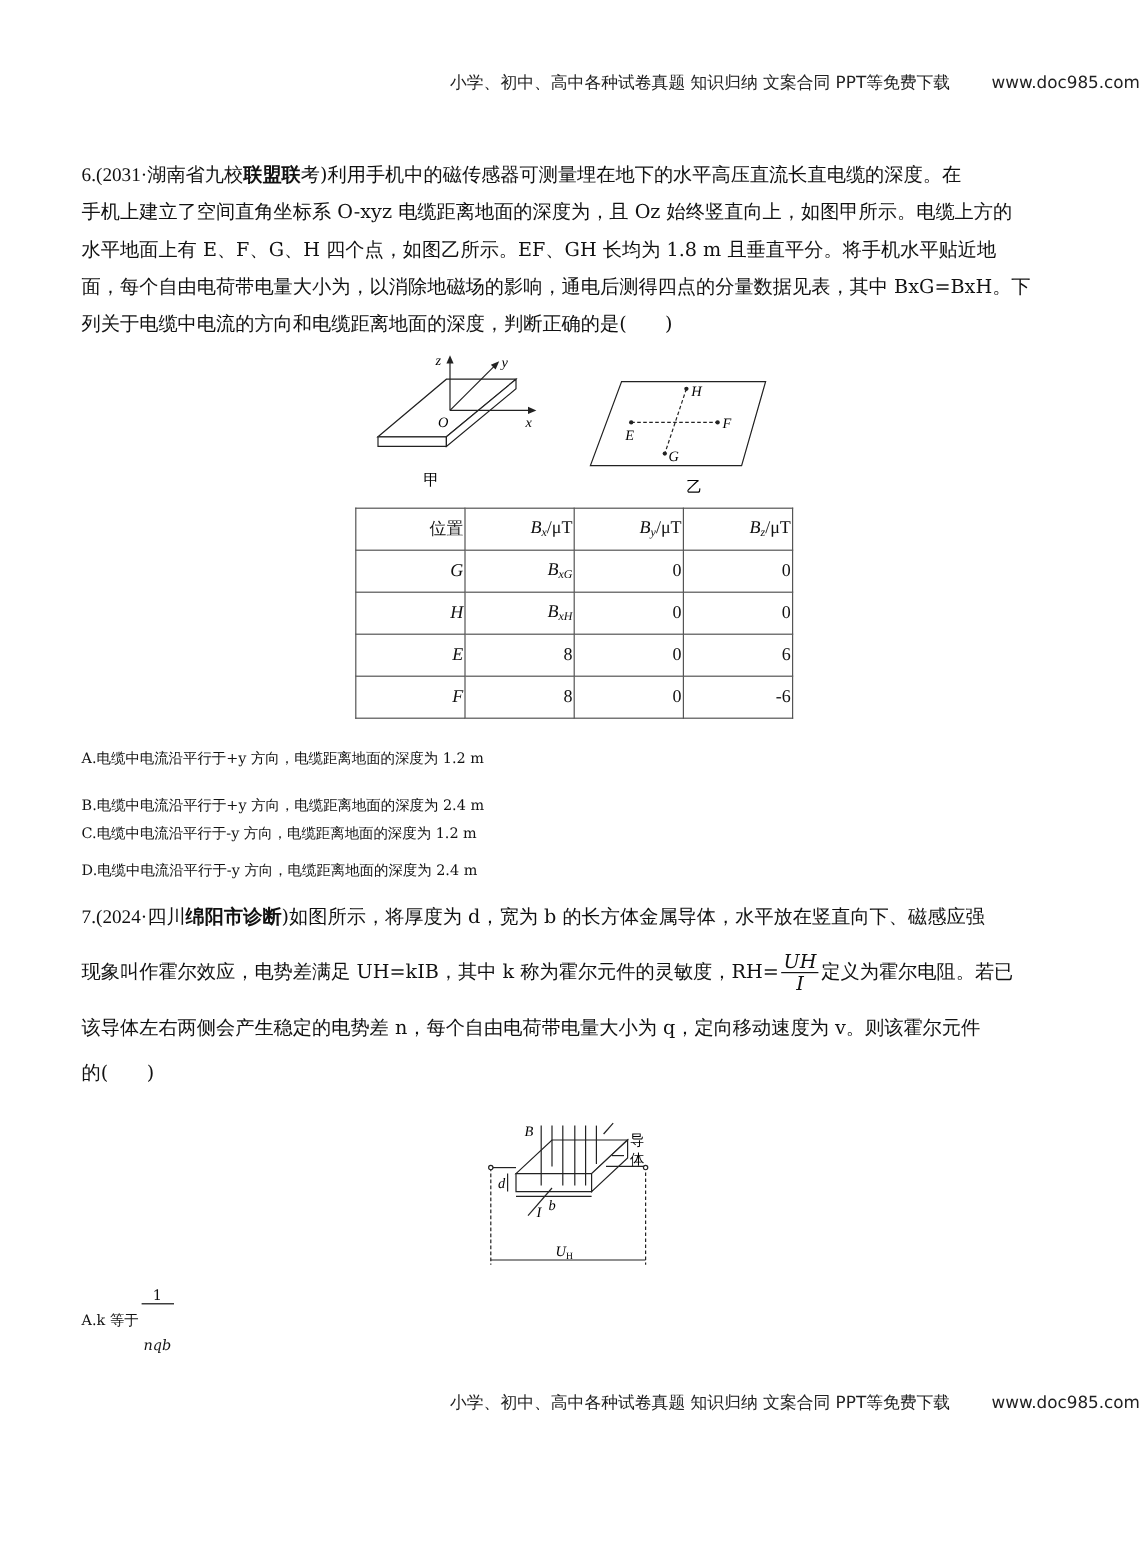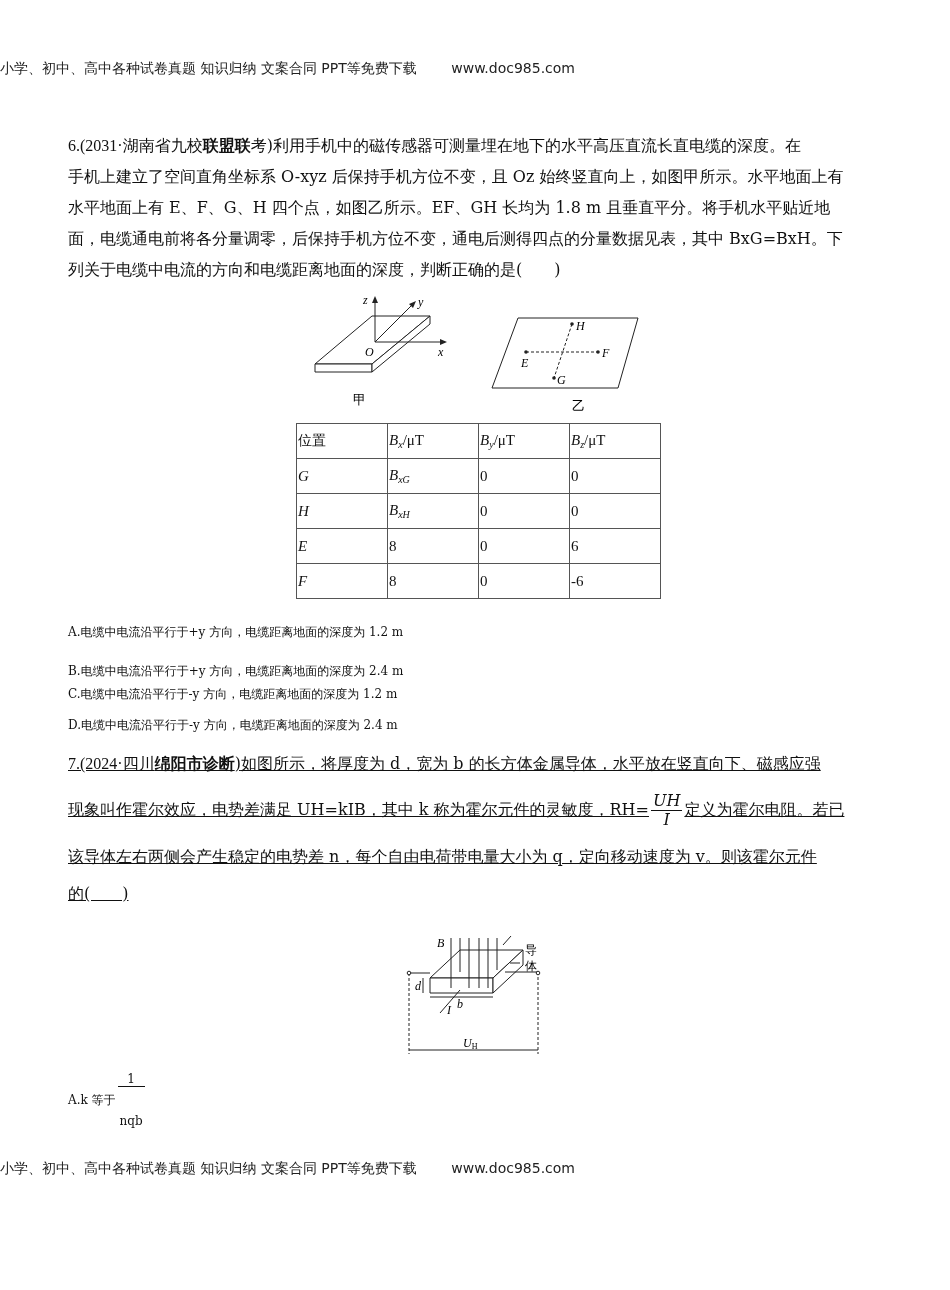--- a/index.html
+++ b/index.html
@@ -1,51 +1,51 @@
 <!DOCTYPE html>
 <html><head>
 <meta charset="utf-8">
 <style>
   html, body { margin:0; padding:0; background:#ffffff; }
   body { width:950px; height:1290px; position:relative; overflow:hidden;
          font-family:"DejaVu Serif","Liberation Serif",serif; color:#111; }
-  .hdr { position:absolute; left:0; width:950px; text-align:left; font-size:14px;
+  .hdr { position:absolute; left:0; width:950px; text-align:right; font-size:14px;
          font-family:"DejaVu Sans","Liberation Sans",sans-serif; color:#222; }
   .hdr .url { margin-left:30px; }
   .para { position:absolute; left:68px; width:815px; font-size:16px; line-height:31px; }
   .line { white-space:nowrap; height:31px; }
   i.m { font-family:Liberation Serif, serif; font-style:italic; }
   .num { font-family:"Liberation Serif",serif; }
   sub.s { font-size:10px; vertical-align:-3px; }
   .bold { font-weight:bold; font-family:"DejaVu Sans","Liberation Sans",sans-serif; }
   .fig { position:absolute; }
   table.data { position:absolute; left:296px; top:423px; border-collapse:collapse; font-size:15px; }
-  table.data td, table.data th { border:1px solid #555; width:88px; height:32px; text-align:left;
+  table.data td, table.data th { border:1px solid #555; width:88px; height:32px; text-align:right;
          font-weight:normal; font-family:"Liberation Serif",serif; }
   table.data td:first-child, table.data th:first-child { width:88px; }
   .opt { position:absolute; left:68px; font-size:12px; white-space:nowrap; }
   .frac { display:inline-block; vertical-align:middle; text-align:center; line-height:1.1; margin:0 2px; }
   .frac .n { display:block; border-bottom:1px solid #111; padding:0 2px; }
   .frac .d { display:block; padding:0 2px; }
 </style>
 </head>
 <body>
 
 <div class="hdr" style="top:60px;">
   <span>小学、初中、高中各种试卷真题 知识归纳 文案合同 PPT等免费下载</span>
   <span class="url">www.doc985.com</span>
 </div>
 
 <div class="para" style="top:130px;">
   <div class="line">
     <span class="num">6.</span><span class="num">(2031·湖南省九校</span><span class="bold">联盟联</span><span>考)</span><span>利用手机中的磁传感器可测量埋在地下的水平高压直流长直电缆的深度。在</span>
   </div>
-  <div class="line">手机上建立了空间直角坐标系 O-xyz 后保持手机方位不变，且 Oz 始终竖直向上，如图甲所示。水平地面上有</div>
+  <div class="line">手机上建立了空间直角坐标系 O-xyz 电缆距离地面的深度为，且 Oz 始终竖直向上，如图甲所示。电缆上方的</div>
   <div class="line">水平地面上有 E、F、G、H 四个点，如图乙所示。EF、GH 长均为 1.8 m 且垂直平分。将手机水平贴近地</div>
-  <div class="line">面，电缆通电前将各分量调零，后保持手机方位不变，通电后测得四点的分量数据见表，其中 BxG=BxH。下</div>
+  <div class="line">面，每个自由电荷带电量大小为，以消除地磁场的影响，通电后测得四点的分量数据见表，其中 BxG=BxH。下</div>
   <div class="line">列关于电缆中电流的方向和电缆距离地面的深度，判断正确的是(　　)</div>
 </div>
 
 <svg class="fig" style="left:305px;top:292px;" width="160" height="120" viewBox="0 0 160 120">
   <polygon points="10,72 67,24 125,24 67,72" fill="#fff" stroke="#222" stroke-width="1"></polygon>
   <polygon points="10,72 67,72 67,80 10,80" fill="#fff" stroke="#222" stroke-width="1"></polygon>
   <polygon points="67,72 125,24 125,32 67,80" fill="#fff" stroke="#222" stroke-width="1"></polygon>
   <line x1="70" y1="50" x2="70" y2="8" stroke="#222"></line>
   <polygon points="70,4 67,11 73,11" fill="#222"></polygon>
   <line x1="70" y1="50" x2="108" y2="12" stroke="#222"></line>
@@ -107,21 +107,21 @@
     <td>-6</td>
   </tr>
 </tbody>
   </table>
 
 <div class="opt" style="top:624px;">A.电缆中电流沿平行于+y 方向，电缆距离地面的深度为 1.2 m</div>
 <div class="opt" style="top:663px;">B.电缆中电流沿平行于+y 方向，电缆距离地面的深度为 2.4 m</div>
 <div class="opt" style="top:686px;">C.电缆中电流沿平行于-y 方向，电缆距离地面的深度为 1.2 m</div>
 <div class="opt" style="top:717px;">D.电缆中电流沿平行于-y 方向，电缆距离地面的深度为 2.4 m</div>
 
-<div class="para" style="top:748px;text-decoration:underline;">
+<div class="para" style="top:748px;">
   <div class="line">
     <span class="num">7.</span><span class="num">(2024·四川</span><span class="bold">绵阳市诊断</span><span>)</span><span>如图所示，将厚度为 d，宽为 b 的长方体金属导体，水平放在竖直向下、磁感应强</span>
   </div>
   <div class="line" style="height:50px;line-height:50px;margin-top:6px;">
     <span>现象叫作霍尔效应，电势差满足 UH=kIB，其中 k 称为霍尔元件的灵敏度，RH=</span><span class="frac"><span class="n" style="font-style:italic;">UH</span><span class="d" style="font-style:italic;">I</span></span><span>定义为霍尔电阻。若已</span>
   </div>
   <div class="line" style="margin-top:6px;">该导体左右两侧会产生稳定的电势差 n，每个自由电荷带电量大小为 q，定向移动速度为 v。则该霍尔元件</div>
   <div class="line" style="margin-top:6px;">的(　　)</div>
 </div>
 
@@ -152,19 +152,19 @@
   <text x="32" y="17" font-size="12" font-style="italic" font-family="Liberation Serif, serif">B</text>
   <text x="120" y="24" font-size="12" font-family="DejaVu Sans, sans-serif">导</text>
   <text x="120" y="40" font-size="12" font-family="DejaVu Sans, sans-serif">体</text>
   <text x="10" y="60" font-size="12" font-style="italic" font-family="Liberation Serif, serif">d</text>
   <text x="42" y="84" font-size="12" font-style="italic" font-family="Liberation Serif, serif">I</text>
   <text x="52" y="78" font-size="12" font-style="italic" font-family="Liberation Serif, serif">b</text>
   <text x="58" y="117" font-size="12" font-style="italic" font-family="Liberation Serif, serif">U<tspan font-size="8" font-style="normal" dy="2">H</tspan></text>
 </svg>
 
 <div class="opt" style="top:1073px;line-height:48px;">
-  <span>A.k 等于</span><span class="frac"><span class="n">1</span><span class="d" style="margin-top:28px;">nqb</span></span>
+  <span>A.k 等于</span><span class="frac"><span class="n">1</span><span class="d" style="font-style:italic;margin-top:28px;">nqb</span></span>
 </div>
 
 <div class="hdr" style="top:1160px;">
   <span>小学、初中、高中各种试卷真题 知识归纳 文案合同 PPT等免费下载</span>
   <span class="url">www.doc985.com</span>
 </div>
 
 </body></html>

